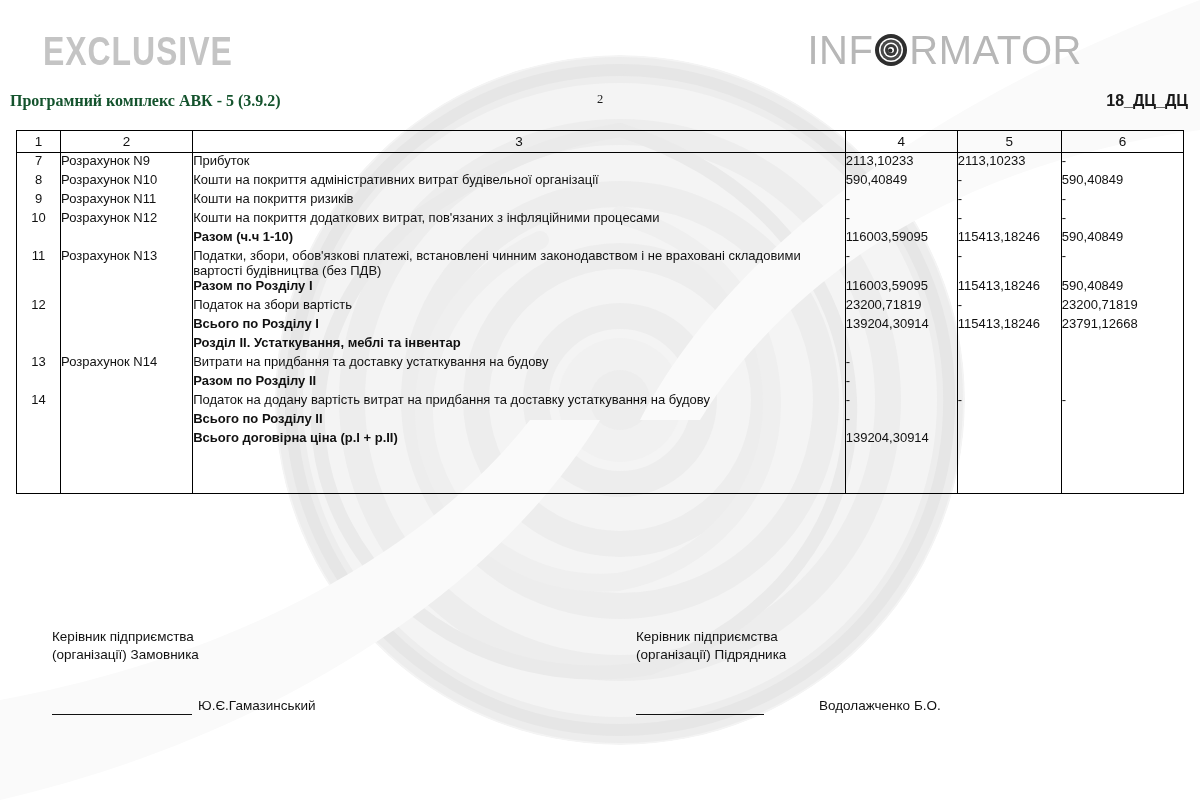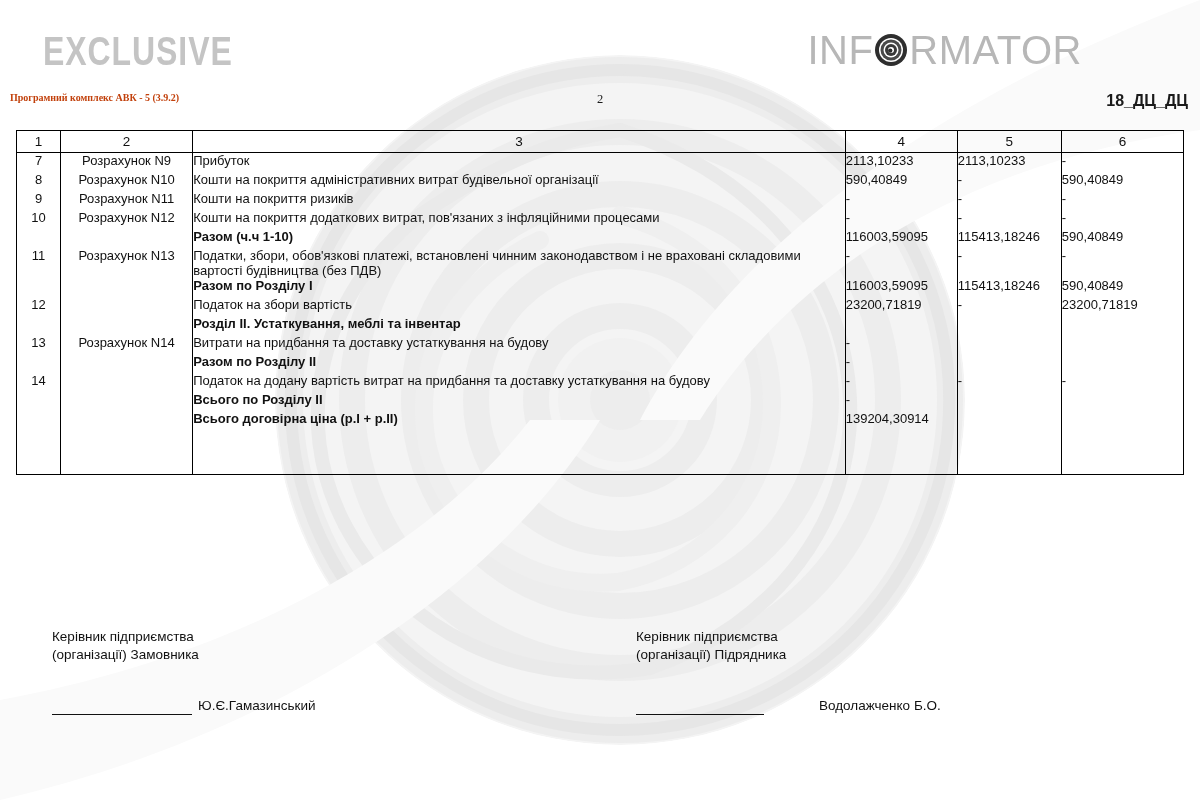--- a/index.html
+++ b/index.html
@@ -88,23 +88,23 @@
     left: 0;
     top: 92px;
     width: 1200px;
     height: 20px;
   }
   .doc-header .left {
     position: absolute;
     left: 10px;
     top: 0;
     font-family: "Liberation Serif", serif;
-    font-size: 10px;
+    font-size: 16px;
     font-weight: 700;
-    color: #c2410c;
+    color: #14532d;
     white-space: nowrap;
   }
   .doc-header .center {
     position: absolute;
     left: 0;
     top: 0;
     width: 1200px;
     text-align: center;
     font-family: "Liberation Serif", serif;
     font-size: 12.5px;
@@ -150,21 +150,21 @@
   }
   
   .c1 { width: 44px; }
   .c2 { width: 132px; }
   .c3 { width: 652px; }
   .c4 { width: 112px; }
   .c5 { width: 104px; }
   .c6 { width: 122px; }
 
   td.num   { text-align: center; padding: 1px 0 0 0; }
-  td.name2 { text-align: center; padding: 1px 4px 0 4px; }
+  td.name2 { padding: 1px 4px 0 4px; }
   td.desc  { text-align: left;   padding: 1px 0 0 5px; }
   td.val   { text-align: left; padding: 1px 4px 0 4px; }
 
   tr.r td { height: 19px; }
   .bold { font-weight: bold; }
   .center-txt { text-align: center; }
   .spacer-cell { height: 44px; }
 
   
   table.est tr td { border-top: none; border-bottom: none; }
@@ -354,20 +354,28 @@
             <td class="num">12</td>
             <td class="name2"></td>
             <td class="desc">Податок на збори вартість</td>
             <td class="val">23200,71819</td>
             <td class="val">-</td>
             <td class="val">23200,71819</td>
           </tr>
           <tr class="r">
             <td class="num"></td>
             <td class="name2"></td>
+            <td class="desc bold">Всього по Розділу I</td>
+            <td class="val">139204,30914</td>
+            <td class="val">115413,18246</td>
+            <td class="val">23791,12668</td>
+          </tr>
+          <tr class="r">
+            <td class="num"></td>
+            <td class="name2"></td>
             <td class="desc bold center-txt">Розділ II. Устаткування, меблі та інвентар</td>
             <td class="val"></td>
             <td class="val"></td>
             <td class="val"></td>
           </tr>
           <tr class="r">
             <td class="num">13</td>
             <td class="name2">Розрахунок N14</td>
             <td class="desc">Витрати на придбання та доставку устаткування на будову</td>
             <td class="val">-</td>

